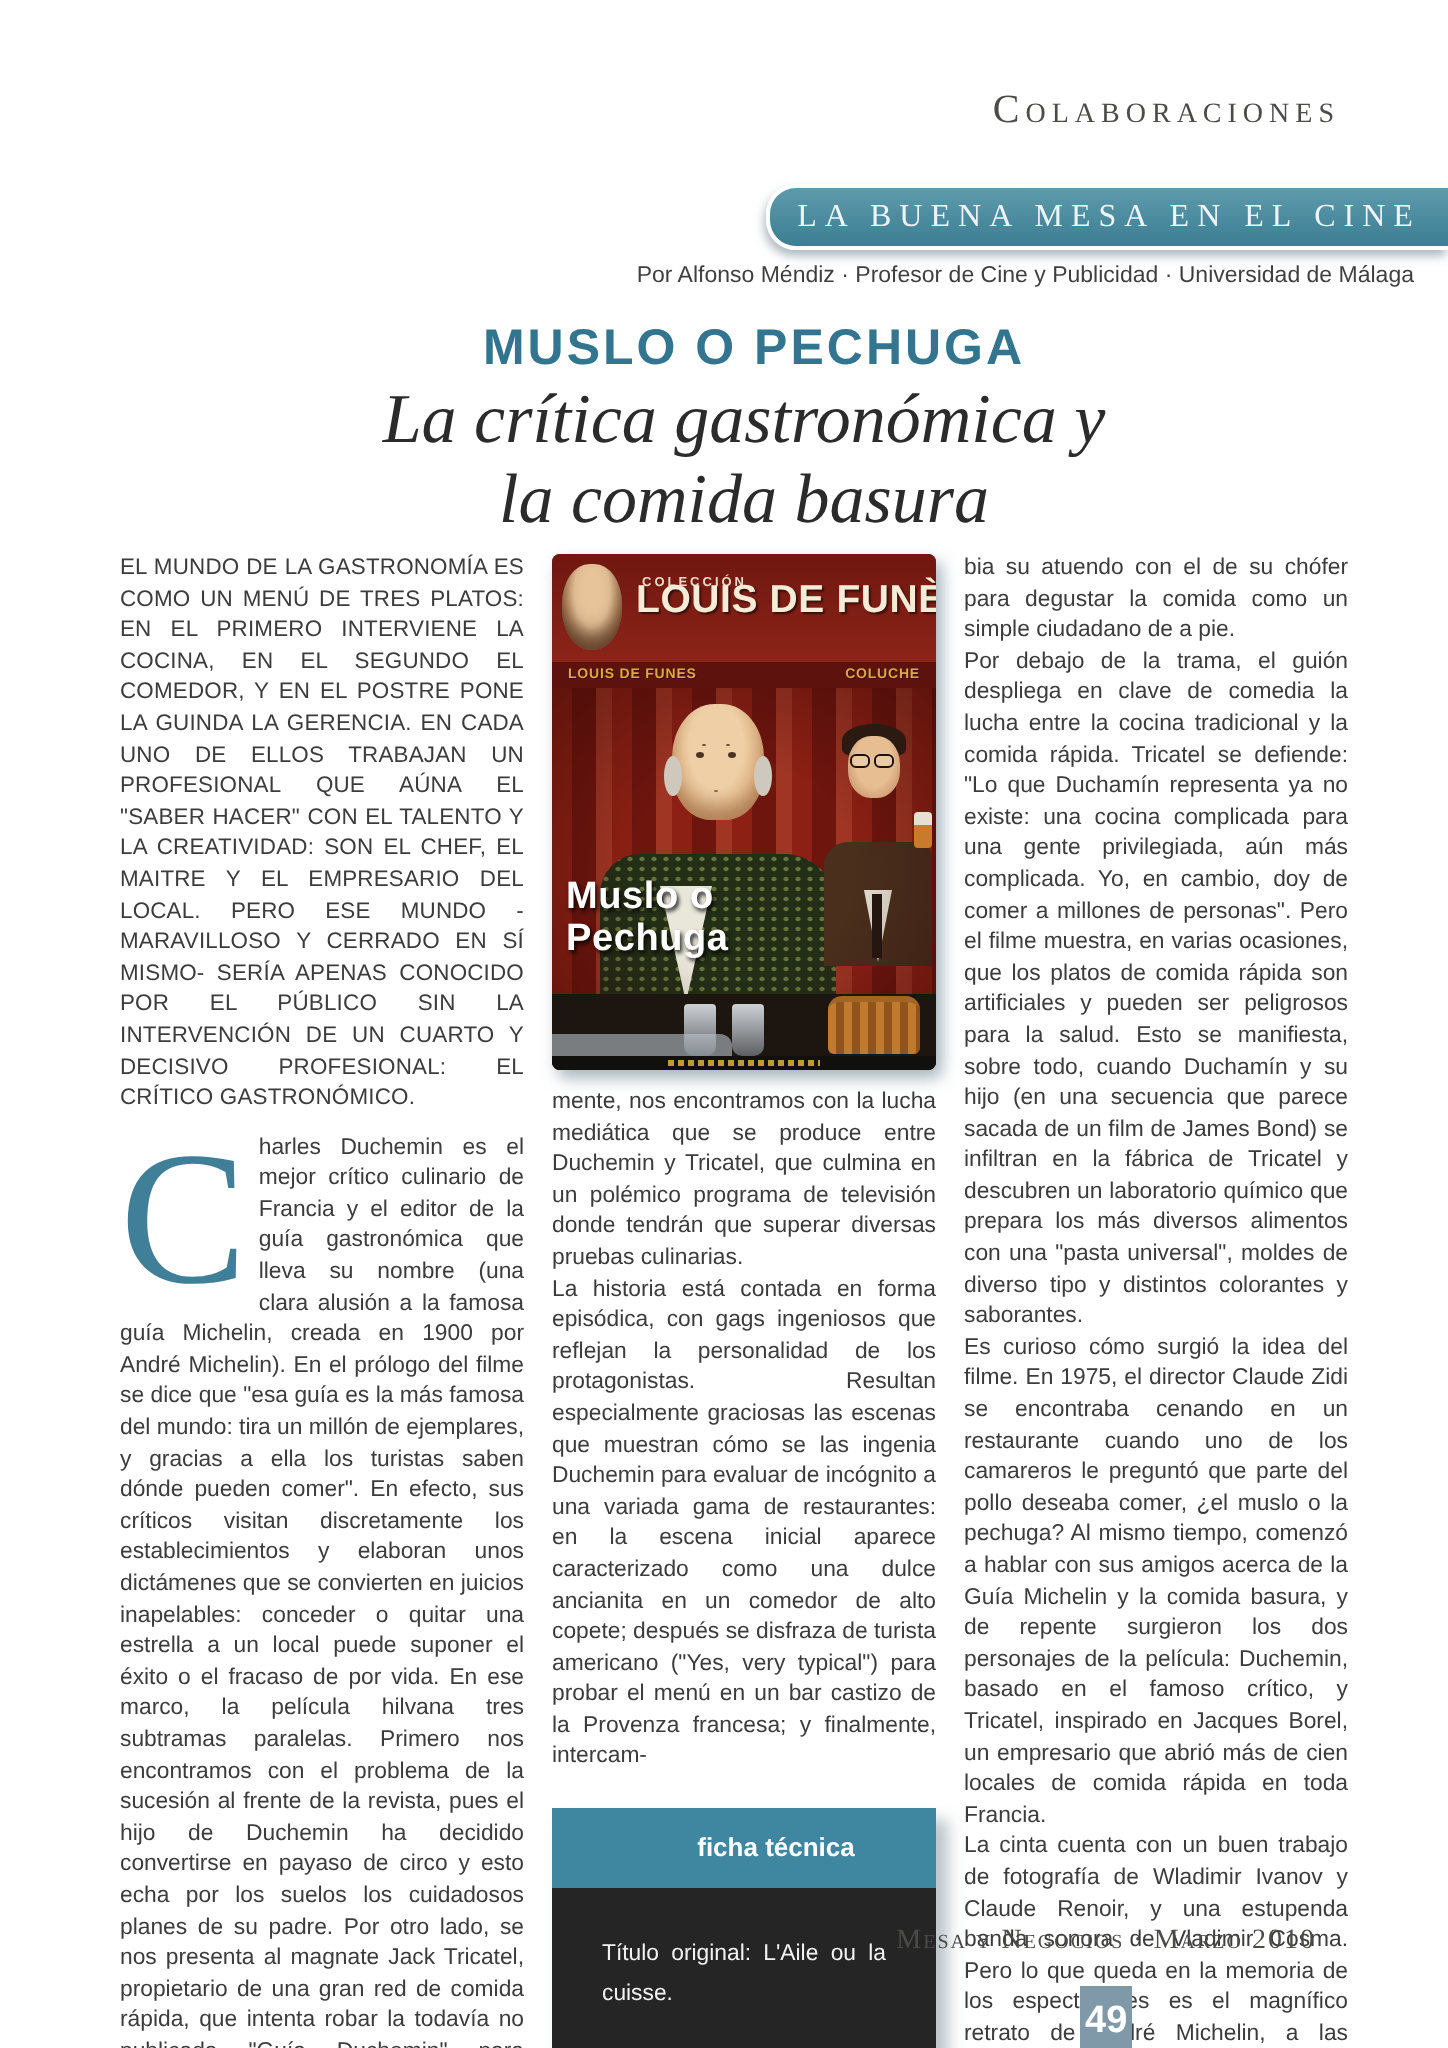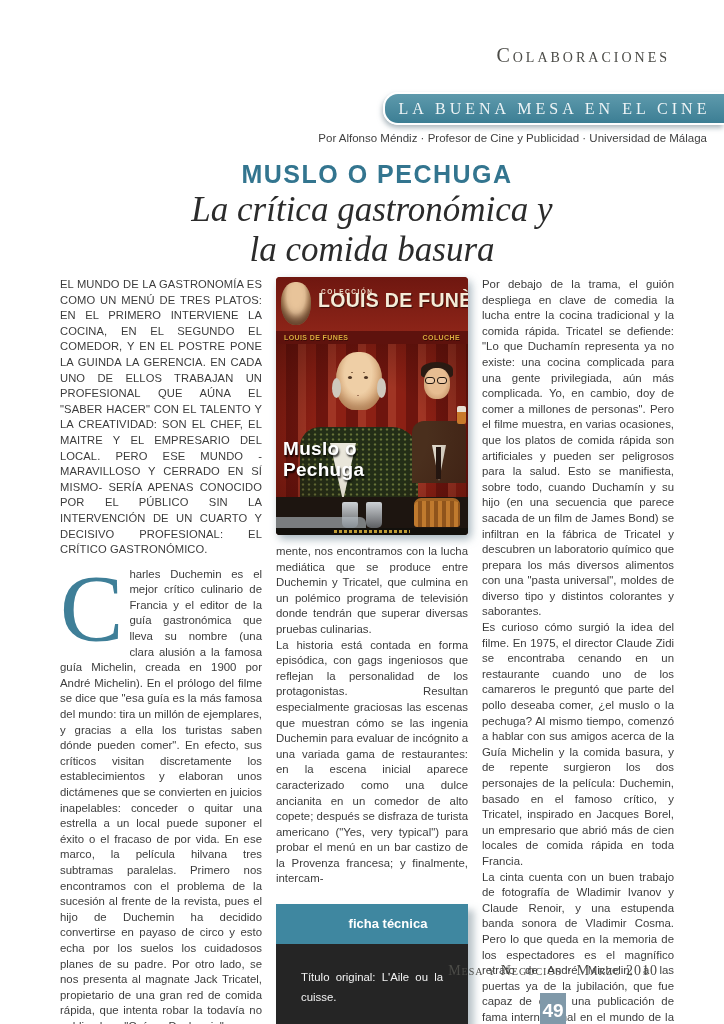--- a/index.html
+++ b/index.html
@@ -284,20 +284,21 @@
         <div class="ficha-body">
           <div>Título original: L'Aile ou la cuisse.</div>
           <div>Director: Claude Zidi.</div>
           <div>Reparto: Louis de Funes, Coluche, Julien Guiomar, Claude Gensac, Jean Martin.</div>
 
         </div>
       </div>
     </div>
 
     <div class="col col3">
+      <p>bia su atuendo con el de su chófer para degustar la comida como un simple ciudadano de a pie.</p>
       <p>Por debajo de la trama, el guión despliega en clave de comedia la lucha entre la cocina tradicional y la comida rápida. Tricatel se defiende: "Lo que Duchamín representa ya no existe: una cocina complicada para una gente privilegiada, aún más complicada. Yo, en cambio, doy de comer a millones de personas". Pero el filme muestra, en varias ocasiones, que los platos de comida rápida son artificiales y pueden ser peligrosos para la salud. Esto se manifiesta, sobre todo, cuando Duchamín y su hijo (en una secuencia que parece sacada de un film de James Bond) se infiltran en la fábrica de Tricatel y descubren un laboratorio químico que prepara los más diversos alimentos con una "pasta universal", moldes de diverso tipo y distintos colorantes y saborantes.</p>
       <p>Es curioso cómo surgió la idea del filme. En 1975, el director Claude Zidi se encontraba cenando en un restaurante cuando uno de los camareros le preguntó que parte del pollo deseaba comer, ¿el muslo o la pechuga? Al mismo tiempo, comenzó a hablar con sus amigos acerca de la Guía Michelin y la comida basura, y de repente surgieron los dos personajes de la película: Duchemin, basado en el famoso crítico, y Tricatel, inspirado en Jacques Borel, un empresario que abrió más de cien locales de comida rápida en toda Francia.</p>
       <p>La cinta cuenta con un buen trabajo de fotografía de Wladimir Ivanov y Claude Renoir, y una estupenda banda sonora de Vladimir Cosma. Pero lo que queda en la memoria de los espectadores es el magnífico retrato de André Michelin, a las puertas ya de la jubilación, que fue capaz de crear una publicación de fama internacional en el mundo de la crítica gastronómica.</p>
     </div>
 
   </div>
 
   <div class="footer">
     <span class="journal">Mesa y Negocios · Marzo 2010</span>
     <span class="page-badge">49</span>

